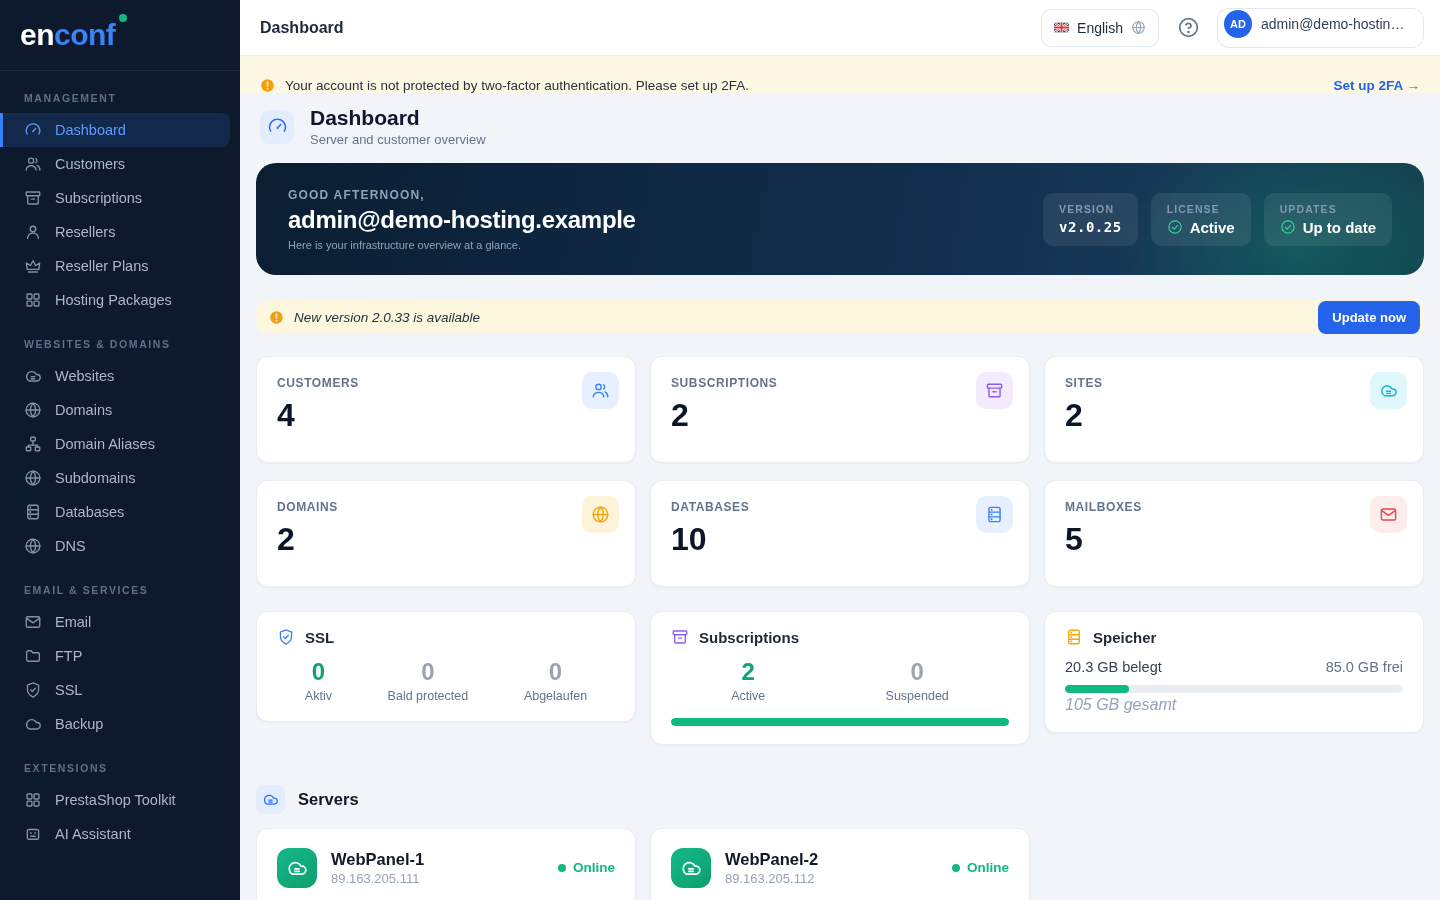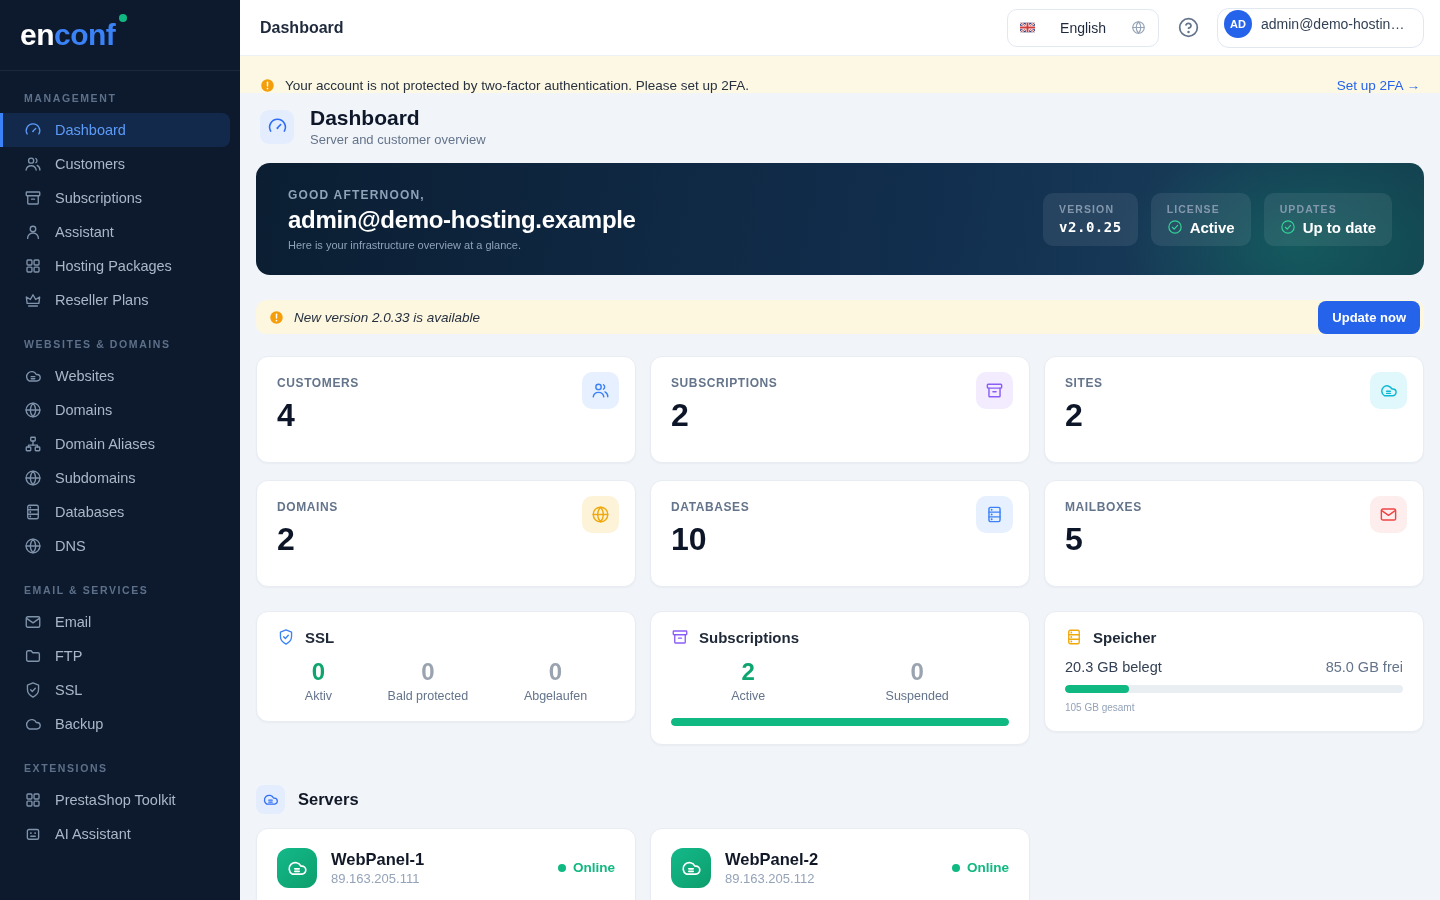--- a/index.html
+++ b/index.html
@@ -16,46 +16,46 @@
   .nav-item { display:flex; align-items:center; gap:13px; height:34px; padding:0 16px 0 21px; margin:0 10px 0 0; font-size:14.5px; color:#aab7c9; cursor:pointer; border-left:3px solid transparent; }
   .nav-item .ic { width:18px; height:18px; color:#7f93aa; }
   .nav-item.active { background:#13294b; border-left:3px solid #3b82f6; border-radius:0 8px 8px 0; color:#5d9bf8; }
   .nav-item.active .ic { color:#5d9bf8; }
 
   
   .main { flex:1; display:flex; flex-direction:column; height:900px; overflow:hidden; }
   .topbar { height:56px; background:#fff; display:flex; align-items:center; padding:0 16px 0 20px; border-bottom:1px solid #edf1f5; }
   .topbar-title { font-size:16px; font-weight:600; color:#1e293b; }
   .topbar-right { margin-left:auto; display:flex; align-items:center; gap:10px; }
-  .lang-pill { display:flex; align-items:center; gap:25px; height:38px; padding:0 12px; border:1px solid #e2e8f0; border-radius:10px; background:#fff; cursor:pointer; }
+  .lang-pill { display:flex; align-items:center; gap:8px; height:38px; padding:0 12px; border:1px solid #e2e8f0; border-radius:10px; background:#fff; cursor:pointer; }
   .lang-pill .flag { width:20px; height:14px; display:inline-flex; }
   .lang-pill .lang-label { font-size:14px; color:#1e293b; }
   .lang-pill .ic { width:15px; height:15px; color:#94a3b8; }
   .help-btn { width:38px; height:38px; display:flex; align-items:center; justify-content:center; background:transparent; border:none; cursor:pointer; color:#64748b; }
   .help-btn .ic { width:23px; height:23px; }
   .account-pill { display:flex; align-items:center; gap:9px; height:40px; padding:0 14px 8px 6px; border:1px solid #e2e8f0; border-radius:12px; background:#fff; cursor:pointer; }
   .avatar { width:28px; height:28px; border-radius:50%; background:#2563eb; color:#fff; font-size:11px; font-weight:700; display:flex; align-items:center; justify-content:center; }
   .account-name { font-size:14px; color:#334155; max-width:148px; white-space:nowrap; overflow:hidden; text-overflow:ellipsis; }
 
   .banner-2fa { height:37px; background:#fdf8e4; display:flex; align-items:flex-end; gap:10px; padding:0 20px; }
   .banner-2fa .ic, .update-banner .ic { width:15px; height:15px; color:#f59e0b; flex:none; }
   .banner-2fa-text { font-size:13.5px; color:#27313f; }
-  .banner-2fa-action { margin-left:auto; font-size:13.5px; font-weight:400; color:#2563eb; background:none; border:none; cursor:pointer; }
+  .banner-2fa-action { margin-left:auto; font-size:13.5px; font-weight:700; color:#2563eb; background:none; border:none; cursor:pointer; }
 
   .content { flex:1; padding:0 16px; overflow:hidden; }
 
   
   .page-header { display:flex; align-items:center; gap:16px; margin:13px 4px 0; }
   .ph-icon { width:34px; height:34px; border-radius:9px; background:#e3edfd; color:#2f6df6; display:flex; align-items:center; justify-content:center; }
   .ph-icon .ic { width:21px; height:21px; }
   .ph-title { font-size:21px; font-weight:700; color:#0f172a; line-height:1.15; }
   .ph-sub { font-size:13px; color:#64748b; margin-top:2px; }
 
   
-  .hero { margin-top:16px; height:112px; border-radius:14px; padding:0 32px; display:flex; align-items:center;
+  .hero { margin-top:16px; height:112px; border-radius:20px; padding:0 32px; display:flex; align-items:center;
     background:linear-gradient(100deg,#0b1e32 0%,#122f4f 60%,#173a57 78%,#134450 100%); position:relative; overflow:hidden; }
   .hero::after { content:""; position:absolute; right:-40px; bottom:-80px; width:340px; height:220px;
     background:radial-gradient(closest-side, rgba(16,185,129,.22), transparent); }
   .hero-greeting { font-size:12px; letter-spacing:1.2px; color:#8ea2b8; font-weight:600; }
   .hero-name { font-size:24px; font-weight:700; color:#fff; margin:4px 0 5px; letter-spacing:-0.3px; }
   .hero-sub { font-size:11px; color:#8ea2b8; }
   .hero-badges { margin-left:auto; display:flex; gap:13px; position:relative; z-index:1; }
   .hero-badge { background:rgba(255,255,255,.08); border-radius:10px; padding:10px 16px; min-width:84px; }
   .hb-label { font-size:10.5px; letter-spacing:1.1px; color:#8498ad; font-weight:600; }
   .hb-value { margin-top:4px; font-size:15px; font-weight:700; color:#fff; display:flex; align-items:center; gap:7px; }
@@ -92,21 +92,21 @@
   .ms-value { font-size:24px; font-weight:700; color:#9aa3b0; line-height:1.1; }
   .ms-value.green { color:#0ea56e; }
   .ms-label { font-size:12.5px; color:#64748b; margin-top:3px; }
   .progress { height:8px; border-radius:999px; background:#e9eef3; overflow:hidden; }
   .progress-fill { height:100%; border-radius:999px; background:#10b981; }
   .subs-progress { margin-top:15px; }
   .storage-row { display:flex; justify-content:space-between; margin-top:13px; }
   .storage-used { font-size:14.5px; color:#334155; }
   .storage-free { font-size:14.5px; color:#64748b; }
   .storage-progress { margin-top:10px; }
-  .storage-total { font-size:10px; color:#94a3b8; margin-top:9px; }
+  .storage-total { font-size:16px; color:#94a3b8; margin-top:3px;font-style:italic; }
 
   
   .servers-head { margin-top:40px; display:flex; align-items:center; gap:13px; }
   .sh-icon { width:29px; height:29px; border-radius:8px; background:#e3edfd; color:#2f6df6; display:flex; align-items:center; justify-content:center; }
   .sh-icon .ic { width:17px; height:17px; }
   .servers-title { font-size:16.5px; font-weight:700; color:#111827; }
   .servers-grid { margin-top:14px; display:grid; grid-template-columns:repeat(3,1fr); gap:14px; }
   .server-card { background:#fff; border:1px solid #e8edf3; border-radius:12px; padding:19px 20px; box-shadow:0 1px 2px rgba(15,23,42,.04); height:120px; }
   .server-top { display:flex; align-items:center; gap:14px; }
   .server-icon { width:40px; height:40px; border-radius:12px; background:linear-gradient(140deg,#14b98a,#0d9e6c); color:#fff; display:flex; align-items:center; justify-content:center; flex:none; }
@@ -161,41 +161,41 @@
         </span>
         <span>Subscriptions</span>
       </div>
     <div class="nav-item">
         <span class="ic">
           <svg xmlns="http://www.w3.org/2000/svg" viewBox="0 0 24 24" fill="none" stroke="currentColor" stroke-width="1.8" stroke-linecap="round" stroke-linejoin="round">
             <circle cx="12" cy="8" r="3.7"></circle>
             <path d="M4.8 20.5a7.2 7.2 0 0 1 14.4 0"></path>
           </svg>
         </span>
-        <span>Assistant</span>
+        <span>Resellers</span>
+      </div>
+    <div class="nav-item">
+        <span class="ic">
+          <svg xmlns="http://www.w3.org/2000/svg" viewBox="0 0 24 24" fill="none" stroke="currentColor" stroke-width="1.8" stroke-linecap="round" stroke-linejoin="round">
+            <path d="M4.2 16.5 3.1 8l5.4 3.4L12 5l3.5 6.4L20.9 8l-1.1 8.5z"></path>
+            <path d="M6.2 20h11.6"></path>
+          </svg>
+        </span>
+        <span>Reseller Plans</span>
       </div>
     <div class="nav-item">
         <span class="ic">
           <svg xmlns="http://www.w3.org/2000/svg" viewBox="0 0 24 24" fill="none" stroke="currentColor" stroke-width="1.8" stroke-linecap="round" stroke-linejoin="round">
             <rect x="4" y="4" width="6.6" height="6.6" rx="1.2"></rect>
             <rect x="13.4" y="4" width="6.6" height="6.6" rx="1.2"></rect>
             <rect x="4" y="13.4" width="6.6" height="6.6" rx="1.2"></rect>
             <rect x="13.4" y="13.4" width="6.6" height="6.6" rx="1.2"></rect>
           </svg>
         </span>
         <span>Hosting Packages</span>
-      </div>
-    <div class="nav-item">
-        <span class="ic">
-          <svg xmlns="http://www.w3.org/2000/svg" viewBox="0 0 24 24" fill="none" stroke="currentColor" stroke-width="1.8" stroke-linecap="round" stroke-linejoin="round">
-            <path d="M4.2 16.5 3.1 8l5.4 3.4L12 5l3.5 6.4L20.9 8l-1.1 8.5z"></path>
-            <path d="M6.2 20h11.6"></path>
-          </svg>
-        </span>
-        <span>Reseller Plans</span>
       </div>
 
     <div class="sec-label">WEBSITES &amp; DOMAINS</div>
     <div class="nav-item">
         <span class="ic">
           <svg xmlns="http://www.w3.org/2000/svg" viewBox="0 0 24 24" fill="none" stroke="currentColor" stroke-width="1.8" stroke-linecap="round" stroke-linejoin="round">
             <path d="M17.3 18.6a4.3 4.3 0 0 0 0-8.6h-1.05A6.7 6.7 0 1 0 6.8 18.6z"></path>
             <path d="M9.6 12.9h4.8M9.6 15.6h4.8"></path>
           </svg>
         </span>

